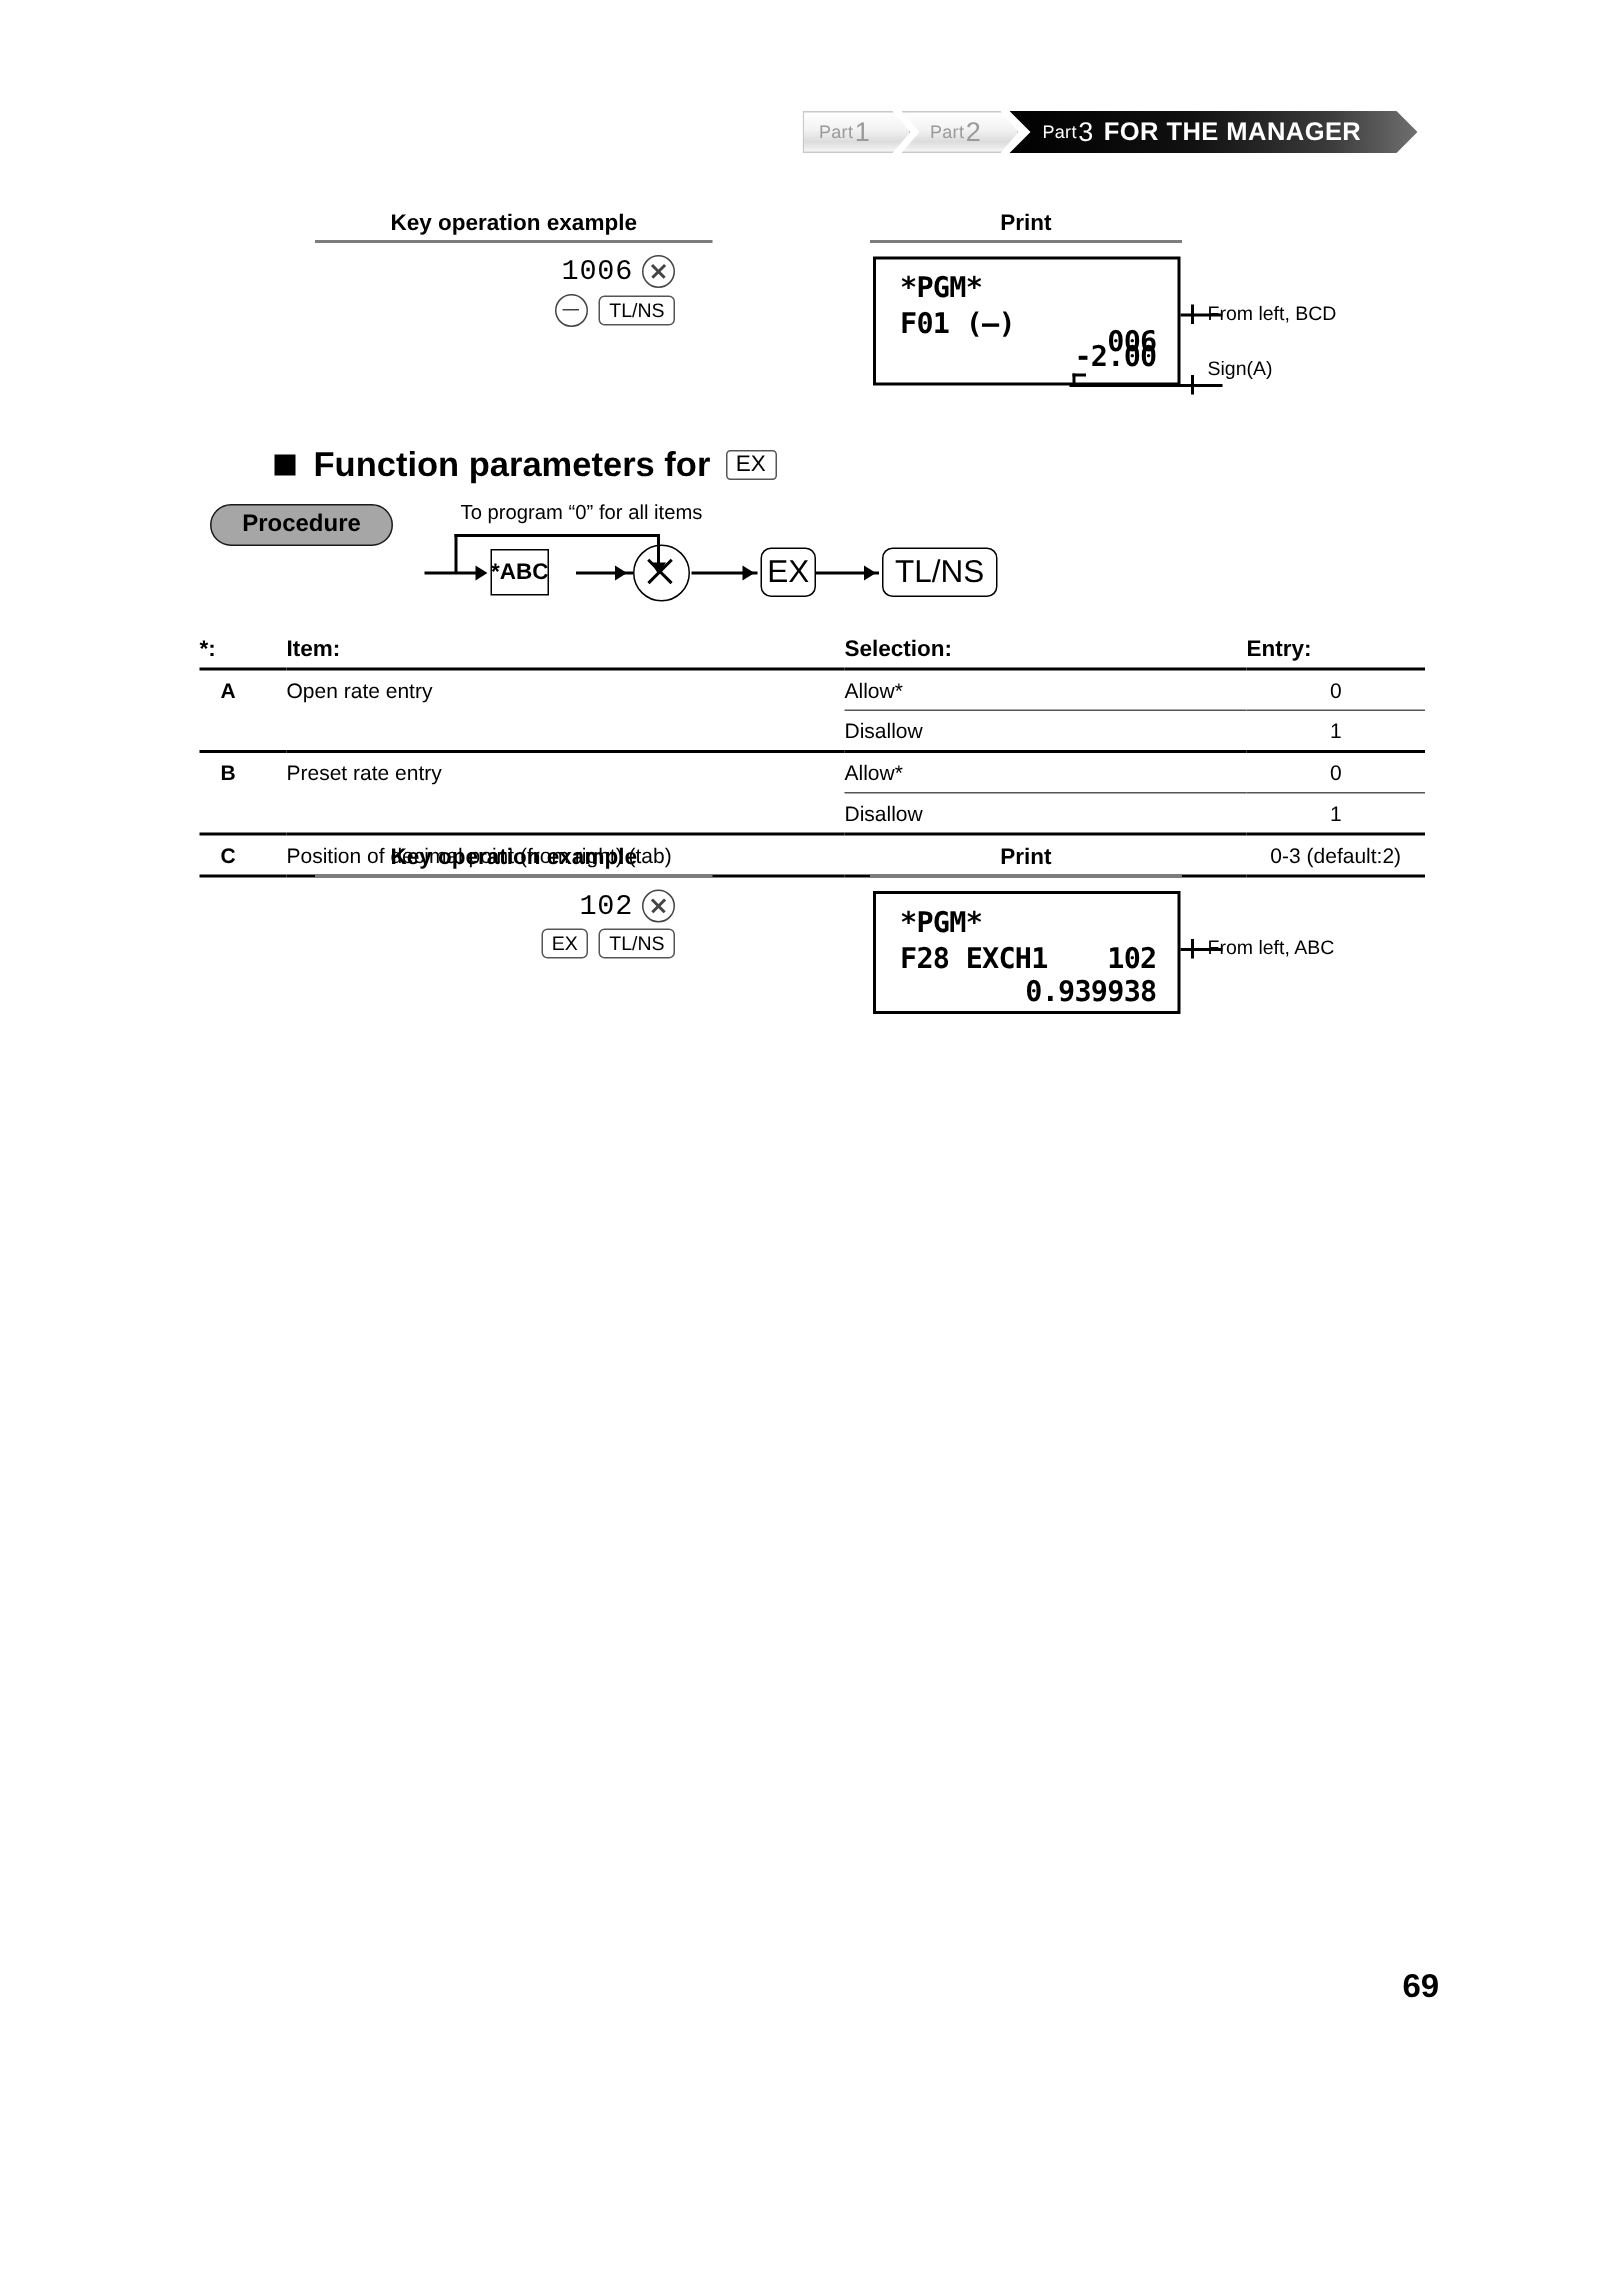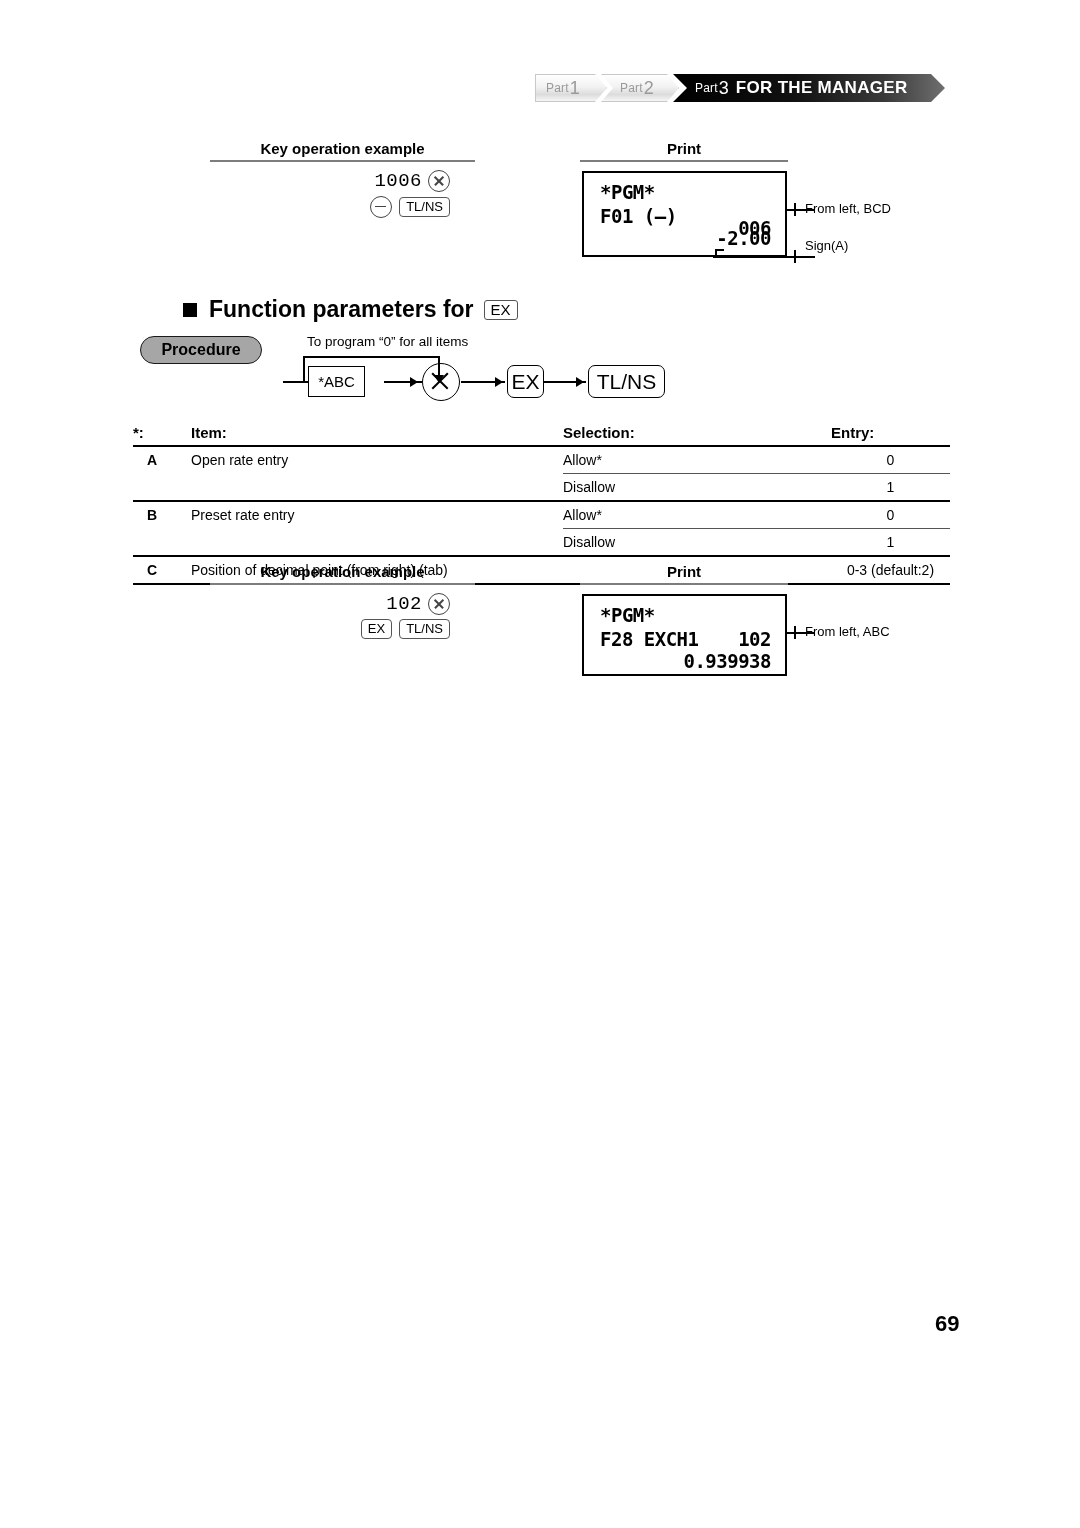--- a/index.html
+++ b/index.html
@@ -308,21 +308,21 @@
   <div class="proc-note" style="left:307px; top:334px;">To program “0” for all items</div>
 
   <div class="ln" style="left:303px; top:356px; width:1.8px; height:26px;"></div>
   <div class="ln" style="left:303px; top:356px; width:137px; height:1.8px;"></div>
   <div class="ln" style="left:438px; top:356px; width:1.8px; height:22px;"></div>
   <div class="arrowdown" style="left:434px; top:375px;"></div>
 
   <div class="ln" style="left:283px; top:381px; width:36px; height:1.8px;"></div>
   <div class="arrowhead" style="left:317px; top:377px;"></div>
 
-  <div class="flowbox" style="left:308px; top:366px; width:57px; height:31px;">
+  <div class="flowbox" style="left:327px; top:366px; width:39px; height:31px;font-weight:bold;">
     <span>*ABC</span>
   </div>
 
   <div class="ln" style="left:384px; top:381px; width:38px; height:1.8px;"></div>
   <div class="arrowhead" style="left:410px; top:377px;"></div>
 
   <div class="flowcirc" style="left:422px; top:363px;"></div>
 
   <div class="ln" style="left:461px; top:381px; width:44px; height:1.8px;"></div>
   <div class="arrowhead" style="left:495px; top:377px;"></div>

